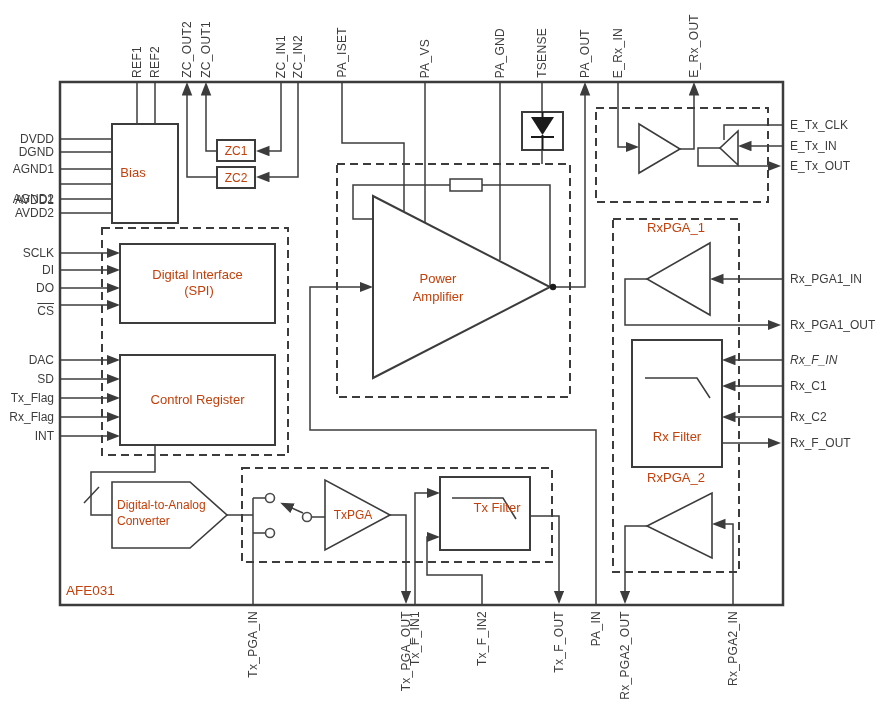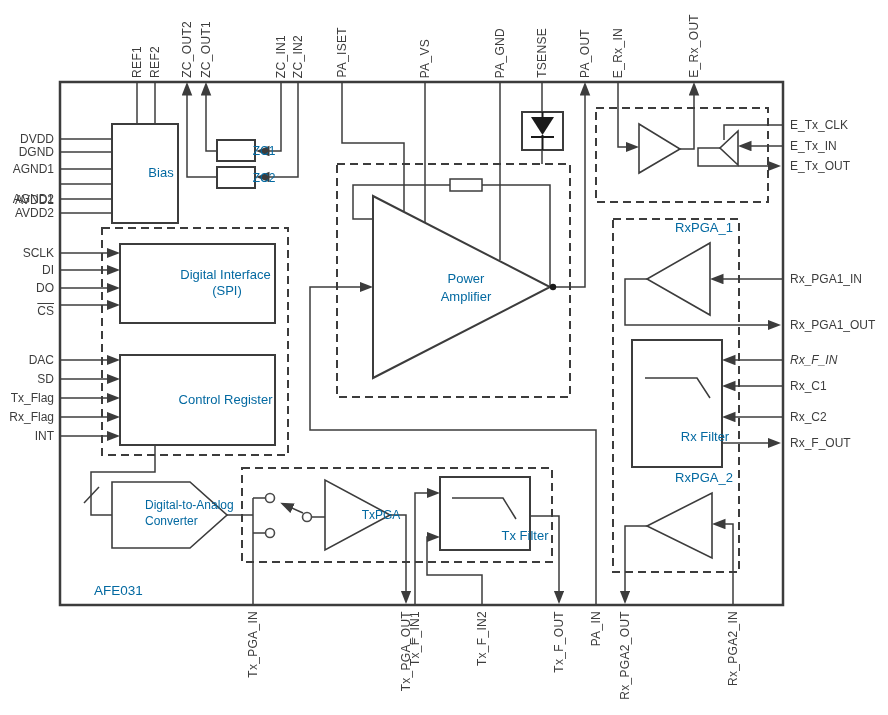--- a/index.html
+++ b/index.html
@@ -7,21 +7,21 @@
           font-family:"Liberation Sans","DejaVu Sans",sans-serif;}
   svg{position:absolute;left:0;top:0;}
   .vpin{position:absolute;writing-mode:vertical-rl;transform:rotate(180deg);
         font-size:12px;color:#3d3d3d;white-space:nowrap;line-height:14px;letter-spacing:.3px;}
   .vpin.top{bottom:637px;}
   .vpin.bot{top:611px;}
   .hpin{position:absolute;font-size:12px;color:#3d3d3d;line-height:16px;white-space:nowrap;}
   .hpin.left{left:3px;width:51px;text-align:right;}
   .hpin.right{left:790px;text-align:left;}
   .ov{text-decoration:overline;}
-  .blabel{position:absolute;font-size:13px;color:#0369a1;line-height:15px;text-align:center;margin-left:28px;}
+  .blabel{position:absolute;font-size:13px;color:#c2410c;line-height:15px;text-align:center;}
   .blabel.small{font-size:12px;}
   .blabel.leftal{text-align:left;}
 </style>
 </head>
 <body>
 
 <div id="canvas">
 
   <svg width="888" height="715" viewBox="0 0 888 715">
     <defs>
@@ -145,21 +145,21 @@
 
   <div class="blabel" style="left:112px;top:165px;width:42px;">Bias</div>
   <div class="blabel small" style="left:217px;top:144px;width:38px;">ZC1</div>
   <div class="blabel small" style="left:217px;top:171px;width:38px;">ZC2</div>
   <div class="blabel" style="left:120px;top:267px;width:155px;">Digital Interface</div>
   <div class="blabel" style="left:120px;top:283px;width:158px;">(SPI)</div>
   <div class="blabel" style="left:120px;top:392px;width:155px;">Control Register</div>
   <div class="blabel small leftal" style="left:117px;top:498px;width:110px;">Digital-to-Analog</div>
   <div class="blabel small leftal" style="left:117px;top:514px;width:110px;">Converter</div>
   <div class="blabel small" style="left:324px;top:508px;width:58px;">TxPGA</div>
-  <div class="blabel" style="left:440px;top:528px;width:114px;">Tx Filter</div>
+  <div class="blabel" style="left:440px;top:500px;width:114px;">Tx Filter</div>
   <div class="blabel" style="left:373px;top:271px;width:130px;">Power</div>
   <div class="blabel" style="left:373px;top:289px;width:130px;">Amplifier</div>
   <div class="blabel" style="left:613px;top:220px;width:126px;">RxPGA_1</div>
   <div class="blabel" style="left:632px;top:429px;width:90px;">Rx Filter</div>
   <div class="blabel" style="left:613px;top:470px;width:126px;">RxPGA_2</div>
   <div class="blabel leftal" style="left:66px;top:583px;width:80px;font-size:13.5px;">AFE031</div>
 
   <div id="pins">
       <div class="vpin top" style="left: 130px;"><span>REF1</span></div>
       <div class="vpin top" style="left: 148px;"><span>REF2</span></div>

